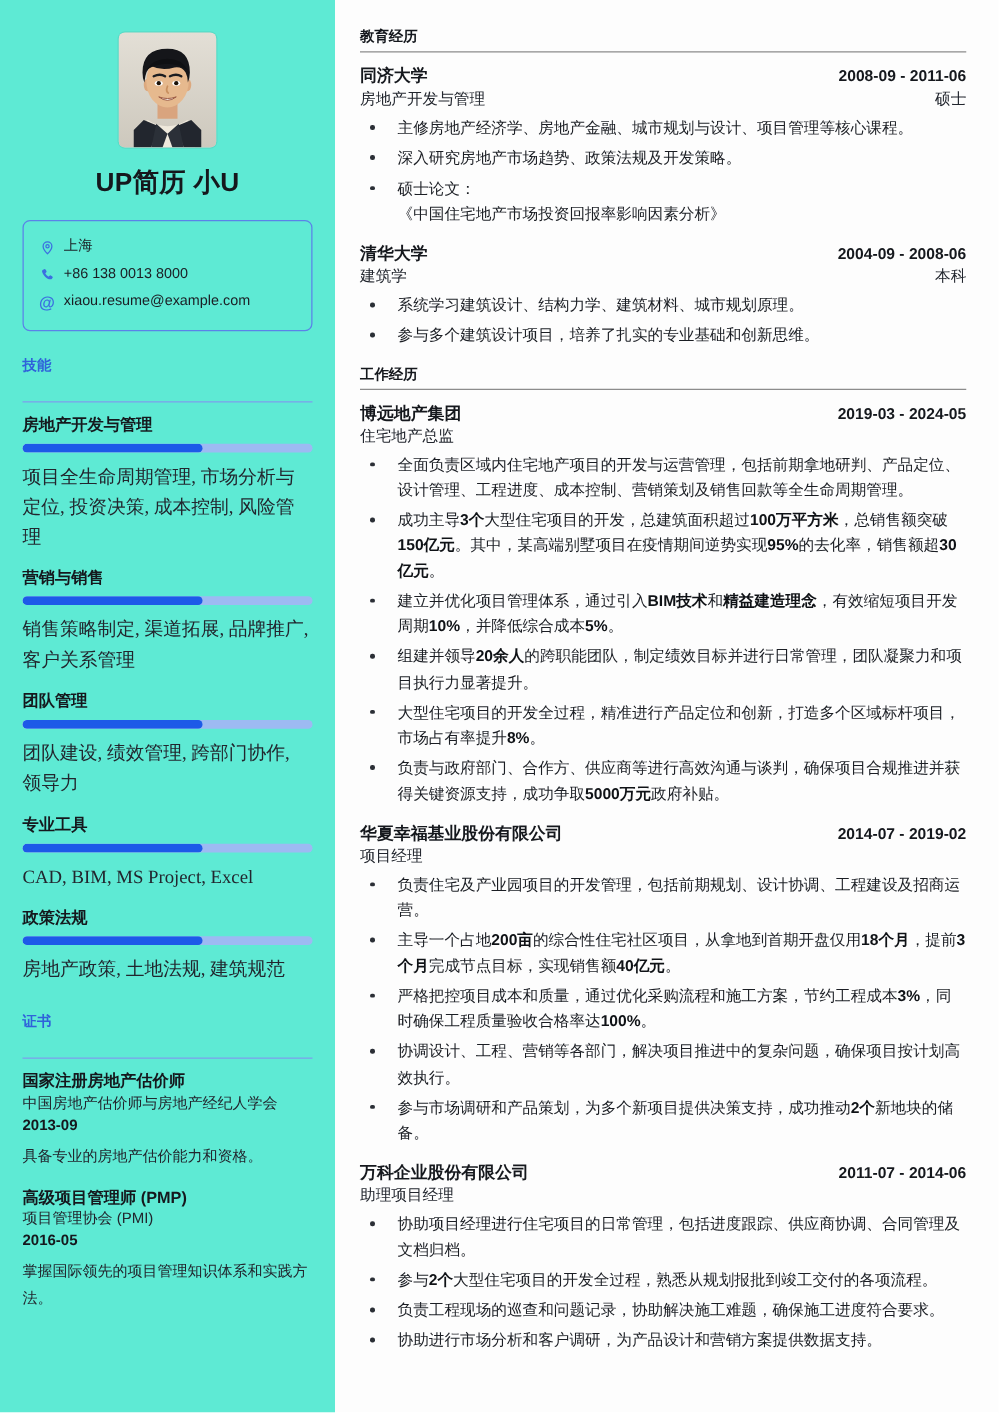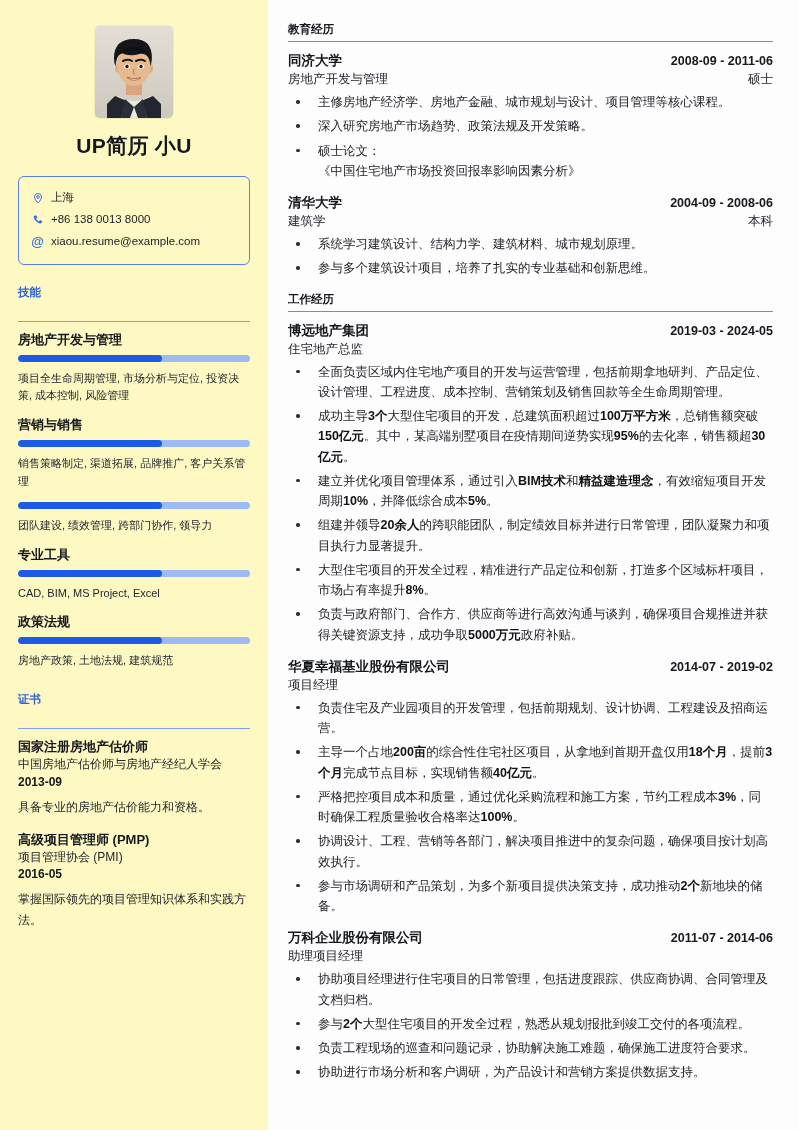--- a/index.html
+++ b/index.html
@@ -17,21 +17,21 @@
     width: 799px;
     height: 1130px;
     display: flex;
     background: #fdfdfd;
   }
 
   
   .sidebar {
     width: 268px;
     flex: 0 0 268px;
-    background: #fef9c3;
+    background: #5eead4;
     padding: 26px 18px 20px 18px;
   }
 
   .avatar-wrap {
     display: flex;
     justify-content: center;
     margin-bottom: 14px;
   }
   .avatar {
     width: 78px;
@@ -103,23 +103,24 @@
     overflow: hidden;
     margin-bottom: 8px;
   }
   .bar > i {
     display: block;
     height: 100%;
     border-radius: 4px;
     background: #1d5ae8;
   }
   .skill-desc {
-    font-size: 11px;
+    font-size: 15px;
     line-height: 1.62;
     color: #22262e;
+    font-family: Liberation Serif, serif;
   }
 
   .cert { margin-bottom: 14px; }
   .cert-name {
     font-size: 13px;
     font-weight: 700;
     color: #15181d;
     line-height: 1.35;
   }
   .cert-org {
@@ -314,20 +315,21 @@
 
       <div class="skill">
         <div class="skill-name">营销与销售</div>
         <div class="bar">
             <i style="width:62%"></i>
           </div>
         <div class="skill-desc">销售策略制定, 渠道拓展, 品牌推广, 客户关系管理</div>
       </div>
 
       <div class="skill">
+        <div class="skill-name">团队管理</div>
         <div class="bar">
             <i style="width:62%"></i>
           </div>
         <div class="skill-desc">团队建设, 绩效管理, 跨部门协作, 领导力</div>
       </div>
 
       <div class="skill">
         <div class="skill-name">专业工具</div>
         <div class="bar">
             <i style="width:62%"></i>

